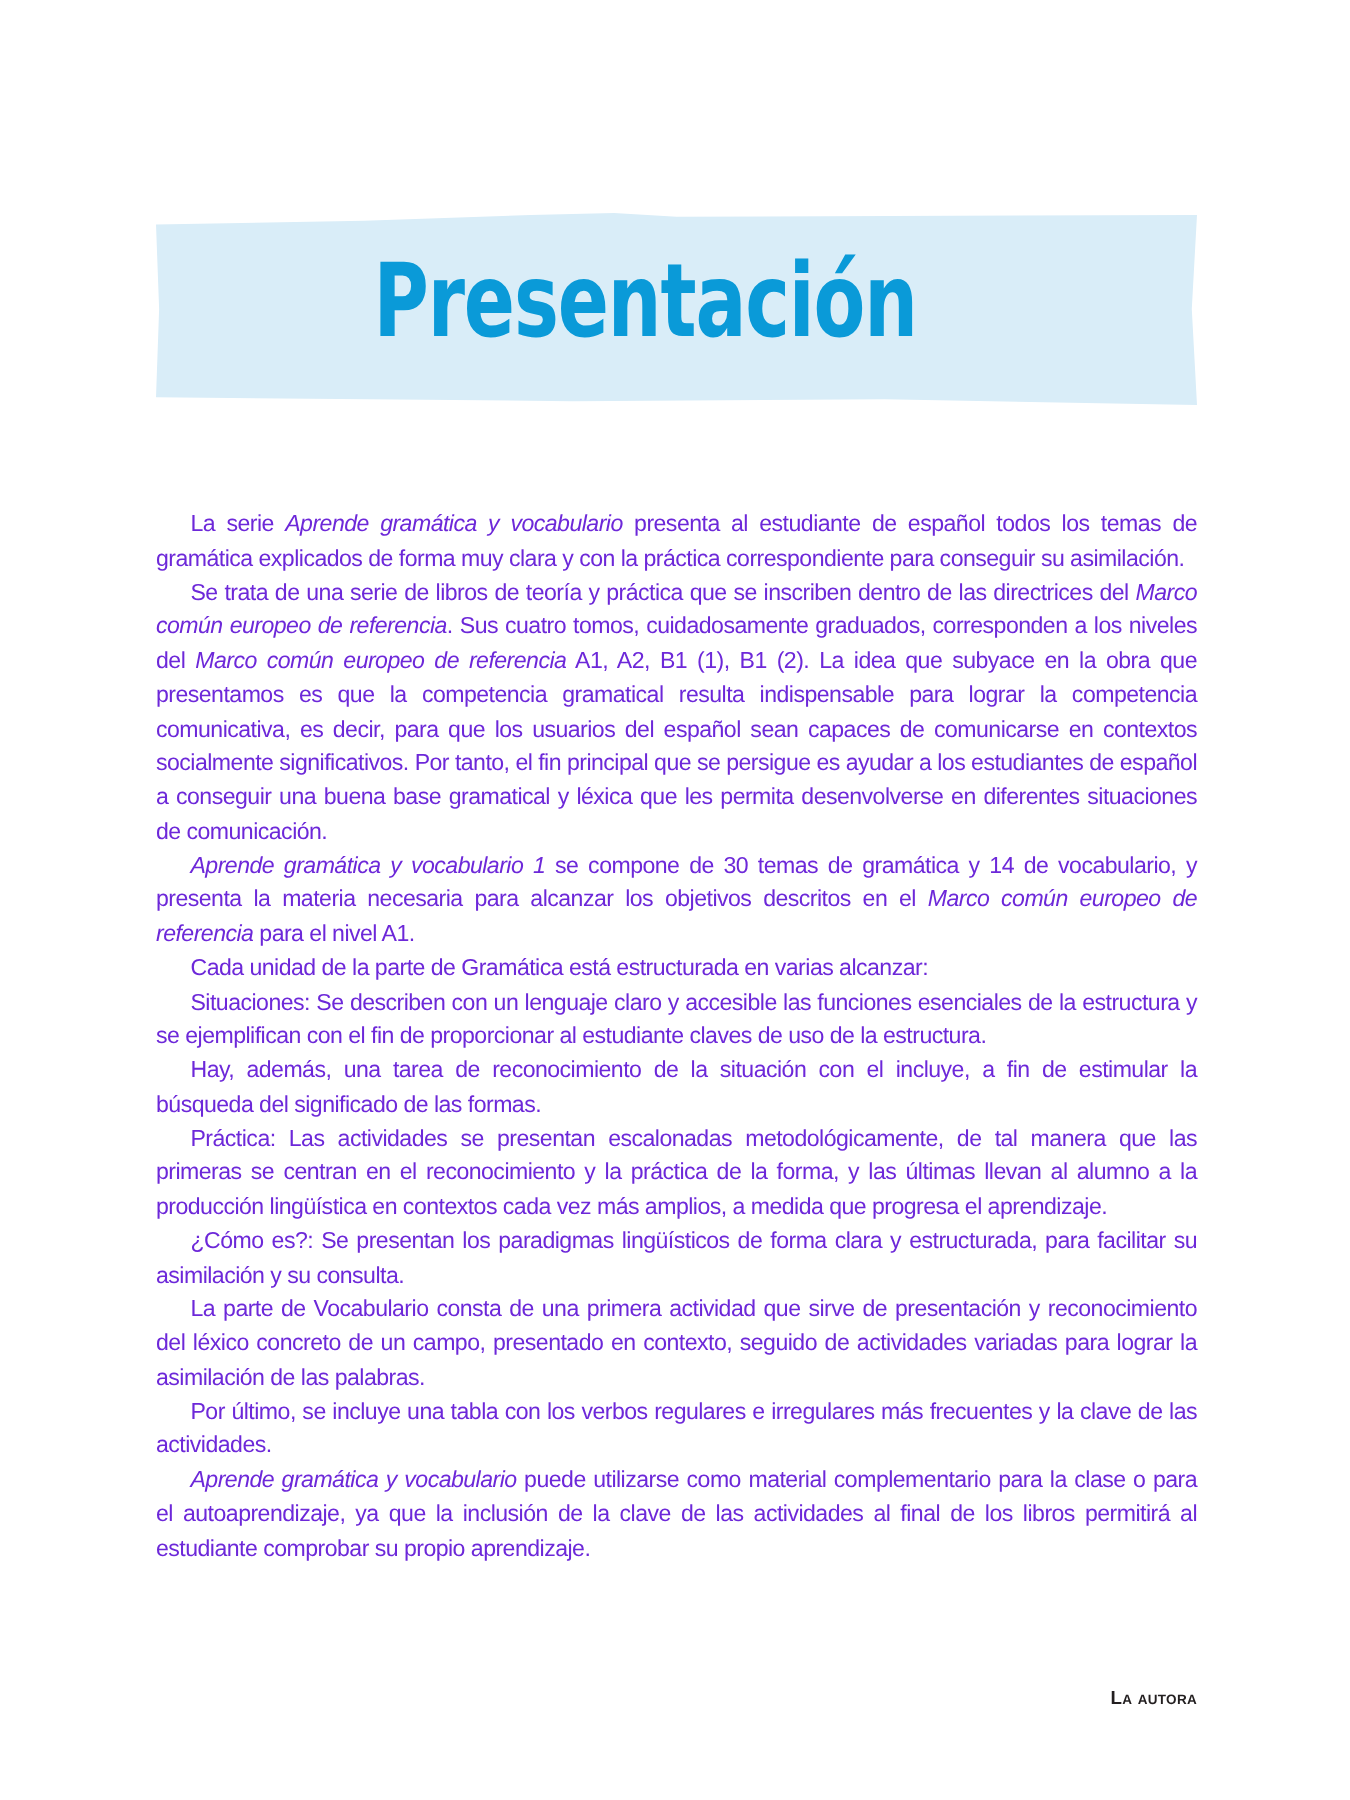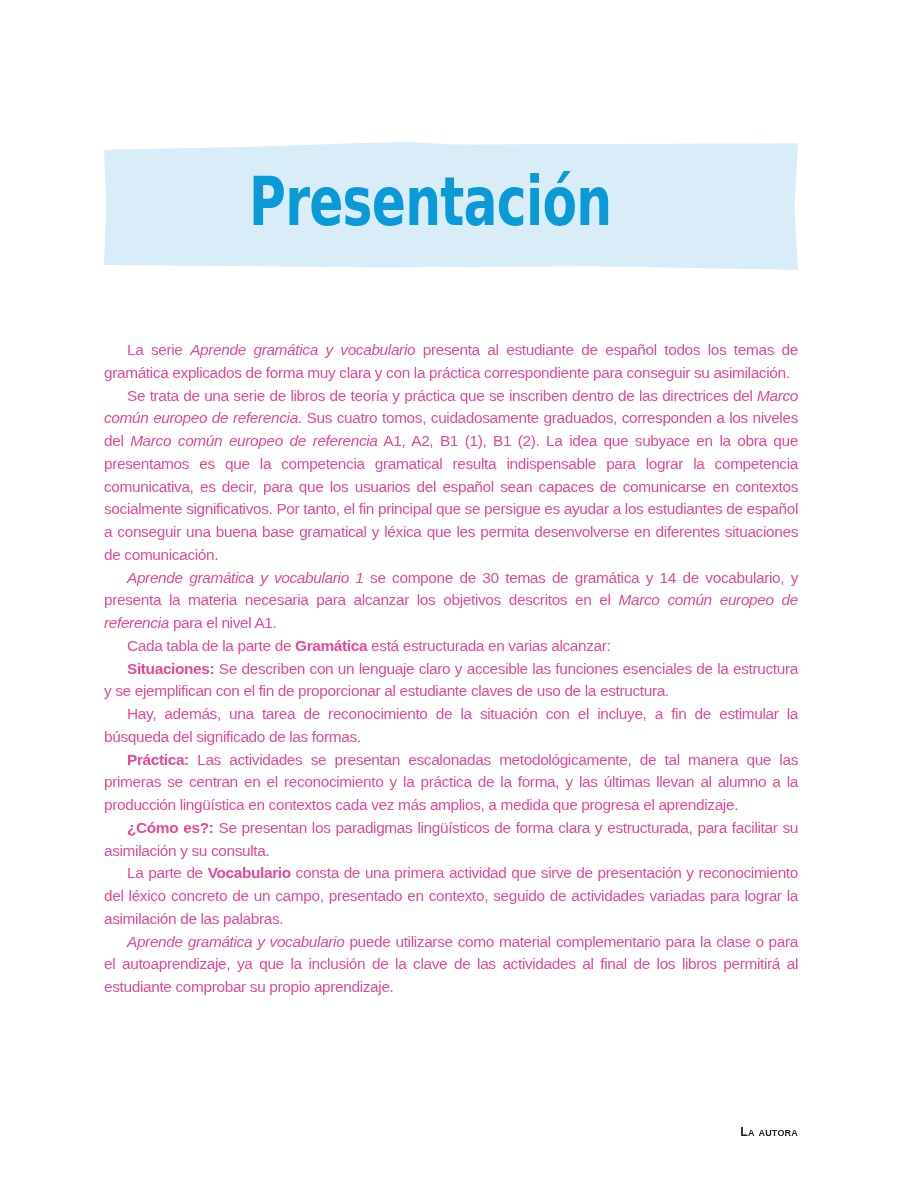--- a/index.html
+++ b/index.html
@@ -12,44 +12,45 @@
   .title {
     position:absolute; left:0; right:0; top:162px; text-align:center;
     font-family:"DejaVu Sans", sans-serif; font-weight:bold;
     font-size:68px; color:#0a9ad8; letter-spacing:-1px;
     transform: scaleX(0.74); transform-origin: 48% 50%;
     line-height:80px; margin-left:-30px;
   }
   .body-text {
     position:absolute; left:104px; top:339px; width:694px;
     font-family:"Liberation Sans Narrow","Liberation Sans", sans-serif;
-    font-size:15.4px; line-height:22.75px; color:#ec4899;
+    font-size:15.4px; line-height:22.75px; color:#6d28d9;
     text-align:justify; letter-spacing:-0.35px;
   }
   .body-text p { margin:0; text-indent:23px; }
   em { font-style:italic; }
-  b { font-weight:bold; }
+  b { font-weight:normal; }
   .sig {
     position:absolute; right:102px; top:1125px;
     font-family:"Liberation Sans", sans-serif; font-weight:bold;
     font-size:12.5px; color:#231f20; font-variant: small-caps; letter-spacing:0.2px;
   }
 </style>
 </head>
 <body>
 
 <div class="banner"></div>
 <h1 class="title" style="margin-top:0;margin-bottom:0;">Presentación</h1>
 
 <div class="body-text">
   <p><span>La serie </span><em>Aprende gramática y vocabulario</em><span> presenta al estudiante de español todos los temas de gramática explicados de forma muy clara y con la práctica correspondiente para conseguir su asimilación.</span></p>
   <p><span>Se trata de una serie de libros de teoría y práctica que se inscriben dentro de las directrices del </span><em>Marco común europeo de referencia</em><span>. Sus cuatro tomos, cuidadosamente graduados, corresponden a los niveles del </span><em>Marco común europeo de referencia</em><span> A1, A2, B1 (1), B1 (2). La idea que subyace en la obra que presentamos es que la competencia gramatical resulta indispensable para lograr la competencia comunicativa, es decir, para que los usuarios del español sean capaces de comunicarse en contextos socialmente significativos. Por tanto, el fin principal que se persigue es ayudar a los estudiantes de español a conseguir una buena base gramatical y léxica que les permita desenvolverse en diferentes situaciones de comunicación.</span></p>
   <p><em>Aprende gramática y vocabulario 1</em><span> se compone de 30 temas de gramática y 14 de vocabulario, y presenta la materia necesaria para alcanzar los objetivos descritos en el </span><em>Marco común europeo de referencia</em><span> para el nivel A1.</span></p>
-  <p><span>Cada tabla de la parte de </span><b>Gramática</b><span> está estructurada en varias alcanzar:</span></p>
+  <p><span>Cada unidad de la parte de </span><b>Gramática</b><span> está estructurada en varias alcanzar:</span></p>
   <p><b>Situaciones:</b><span> Se describen con un lenguaje claro y accesible las funciones esenciales de la estructura y se ejemplifican con el fin de proporcionar al estudiante claves de uso de la estructura.</span></p>
   <p><span>Hay, además, una tarea de reconocimiento de la situación con el incluye, a fin de estimular la búsqueda del significado de las formas.</span></p>
   <p><b>Práctica:</b><span> Las actividades se presentan escalonadas metodológicamente, de tal manera que las primeras se centran en el reconocimiento y la práctica de la forma, y las últimas llevan al alumno a la producción lingüística en contextos cada vez más amplios, a medida que progresa el aprendizaje.</span></p>
   <p><b>¿Cómo es?:</b><span> Se presentan los paradigmas lingüísticos de forma clara y estructurada, para facilitar su asimilación y su consulta.</span></p>
   <p><span>La parte de </span><b>Vocabulario</b><span> consta de una primera actividad que sirve de presentación y reconocimiento del léxico concreto de un campo, presentado en contexto, seguido de actividades variadas para lograr la asimilación de las palabras.</span></p>
+  <p><span>Por último, se incluye una tabla con los verbos regulares e irregulares más frecuentes y la clave de las actividades.</span></p>
   <p><em>Aprende gramática y vocabulario</em><span> puede utilizarse como material complementario para la clase o para el autoaprendizaje, ya que la inclusión de la clave de las actividades al final de los libros permitirá al estudiante comprobar su propio aprendizaje.</span></p>
 </div>
 
 <div class="sig">La autora</div>
 
 </body></html>

